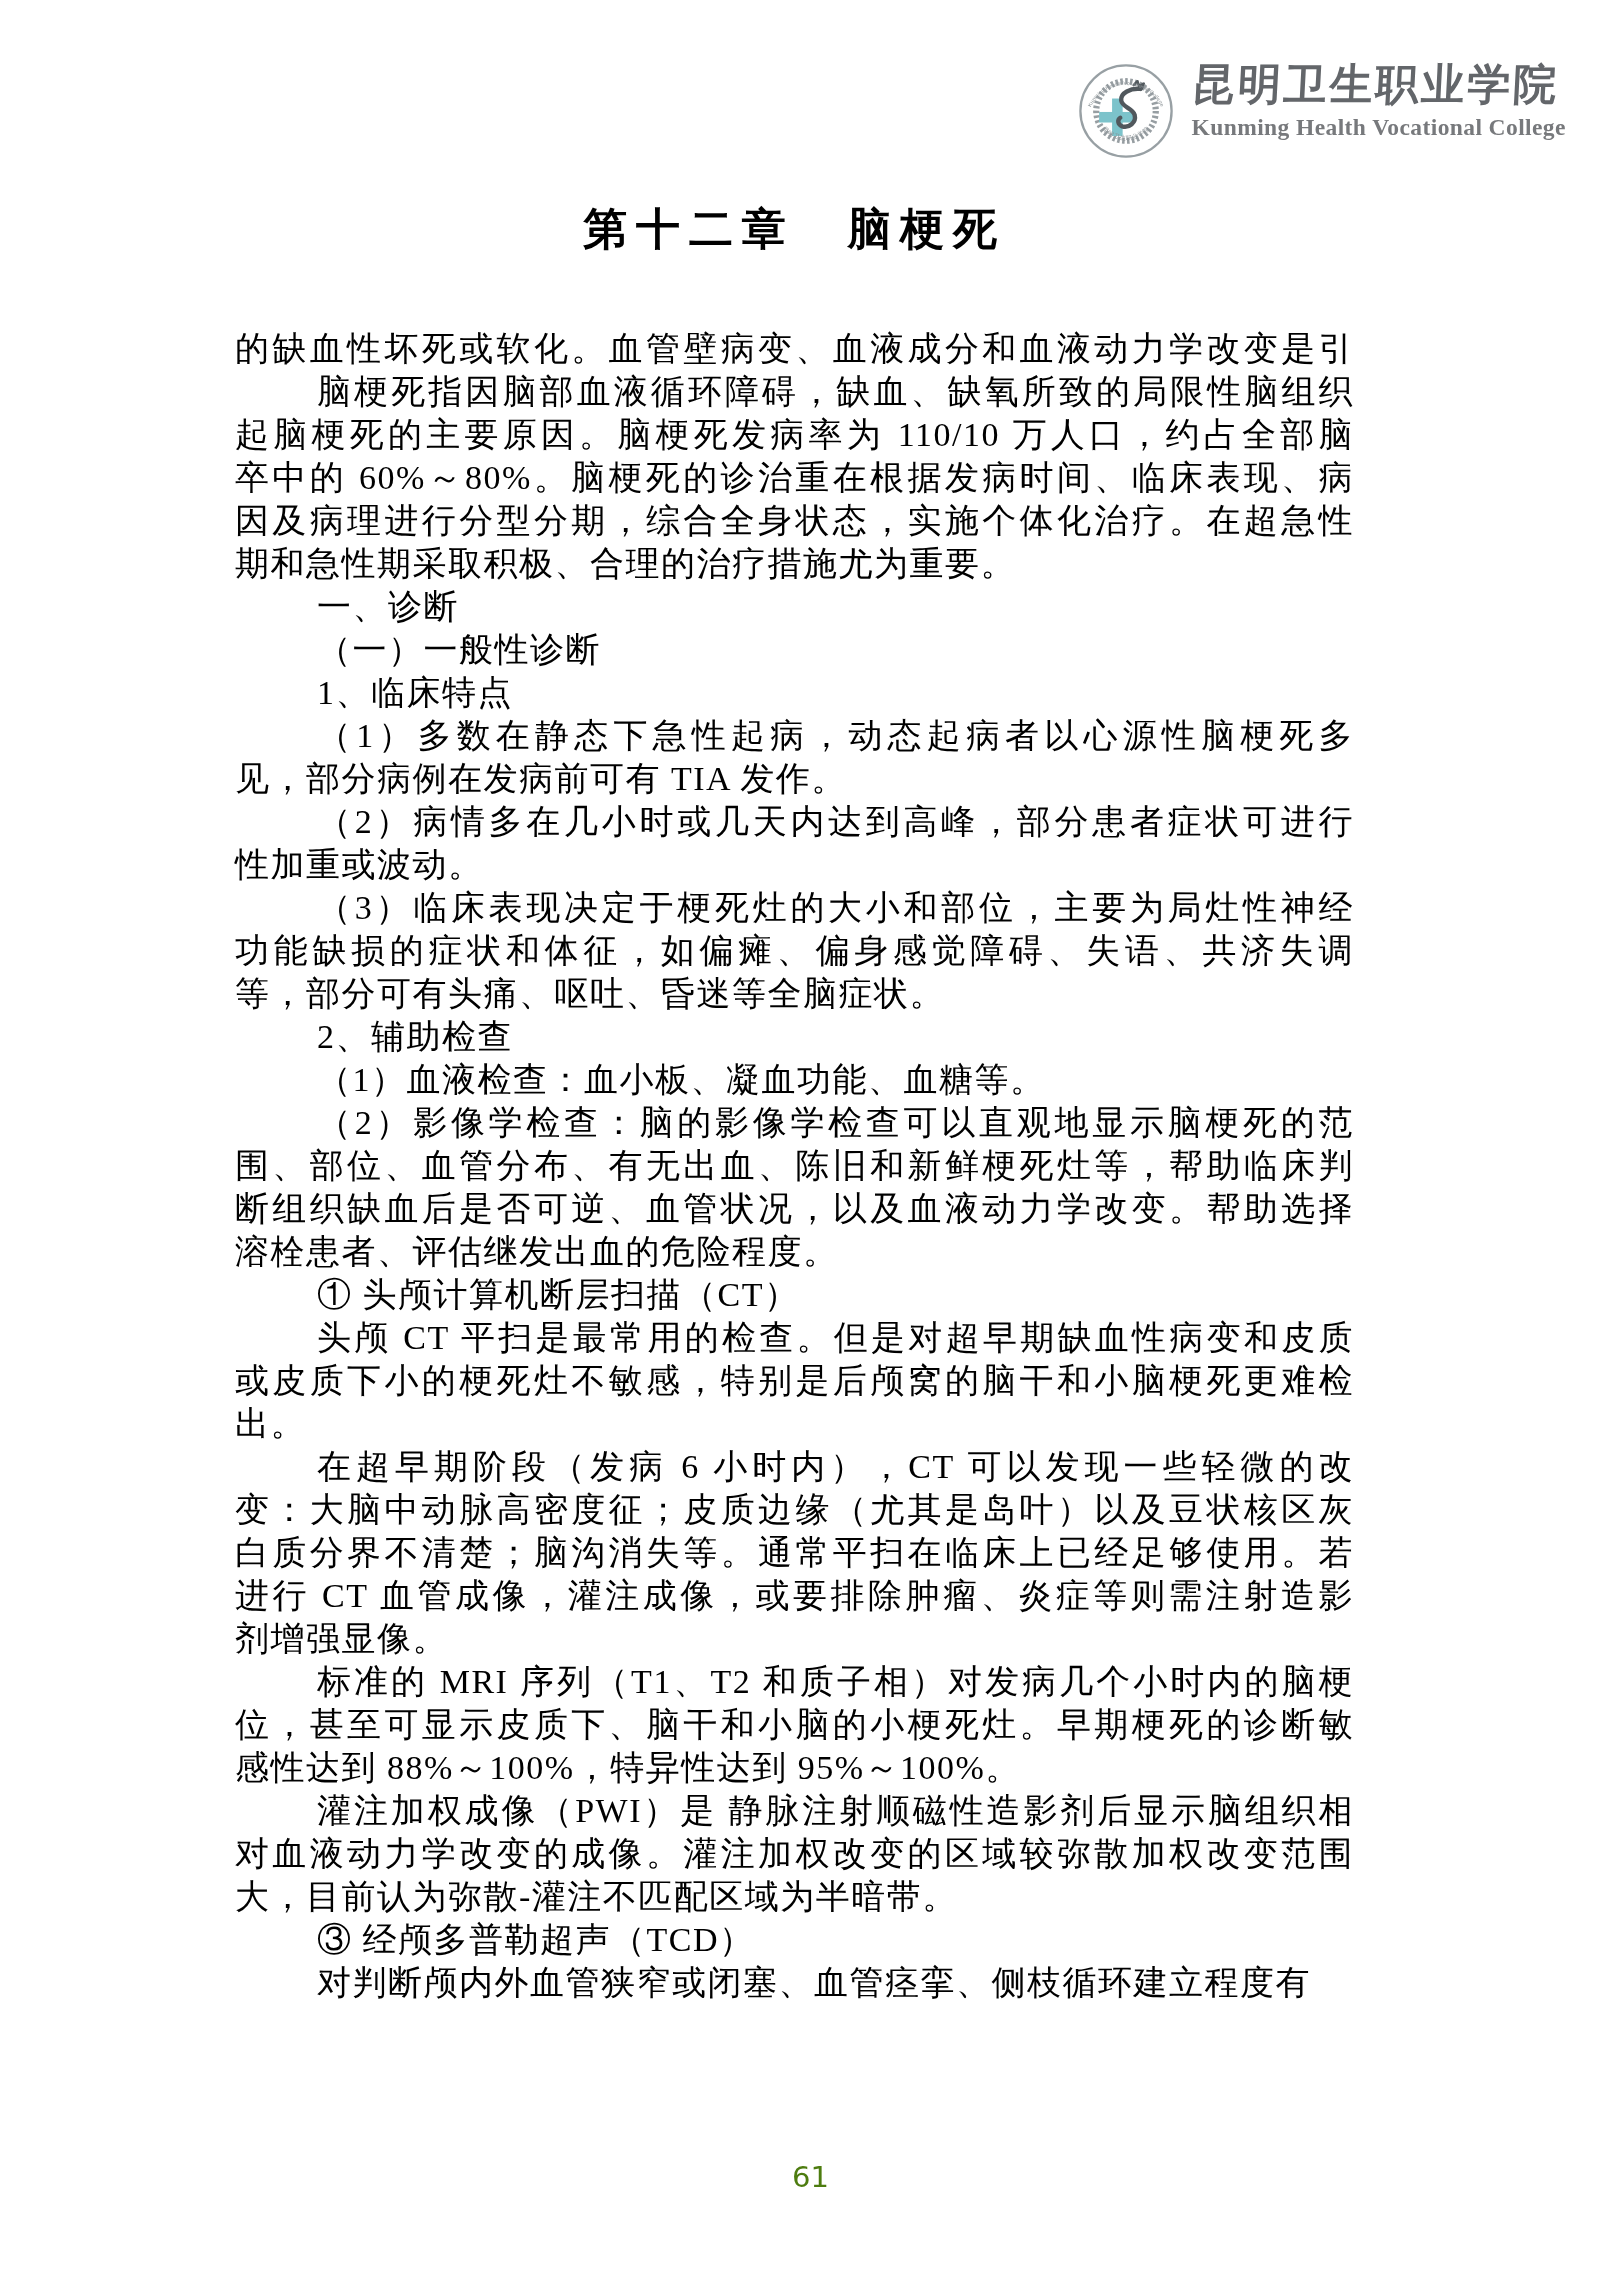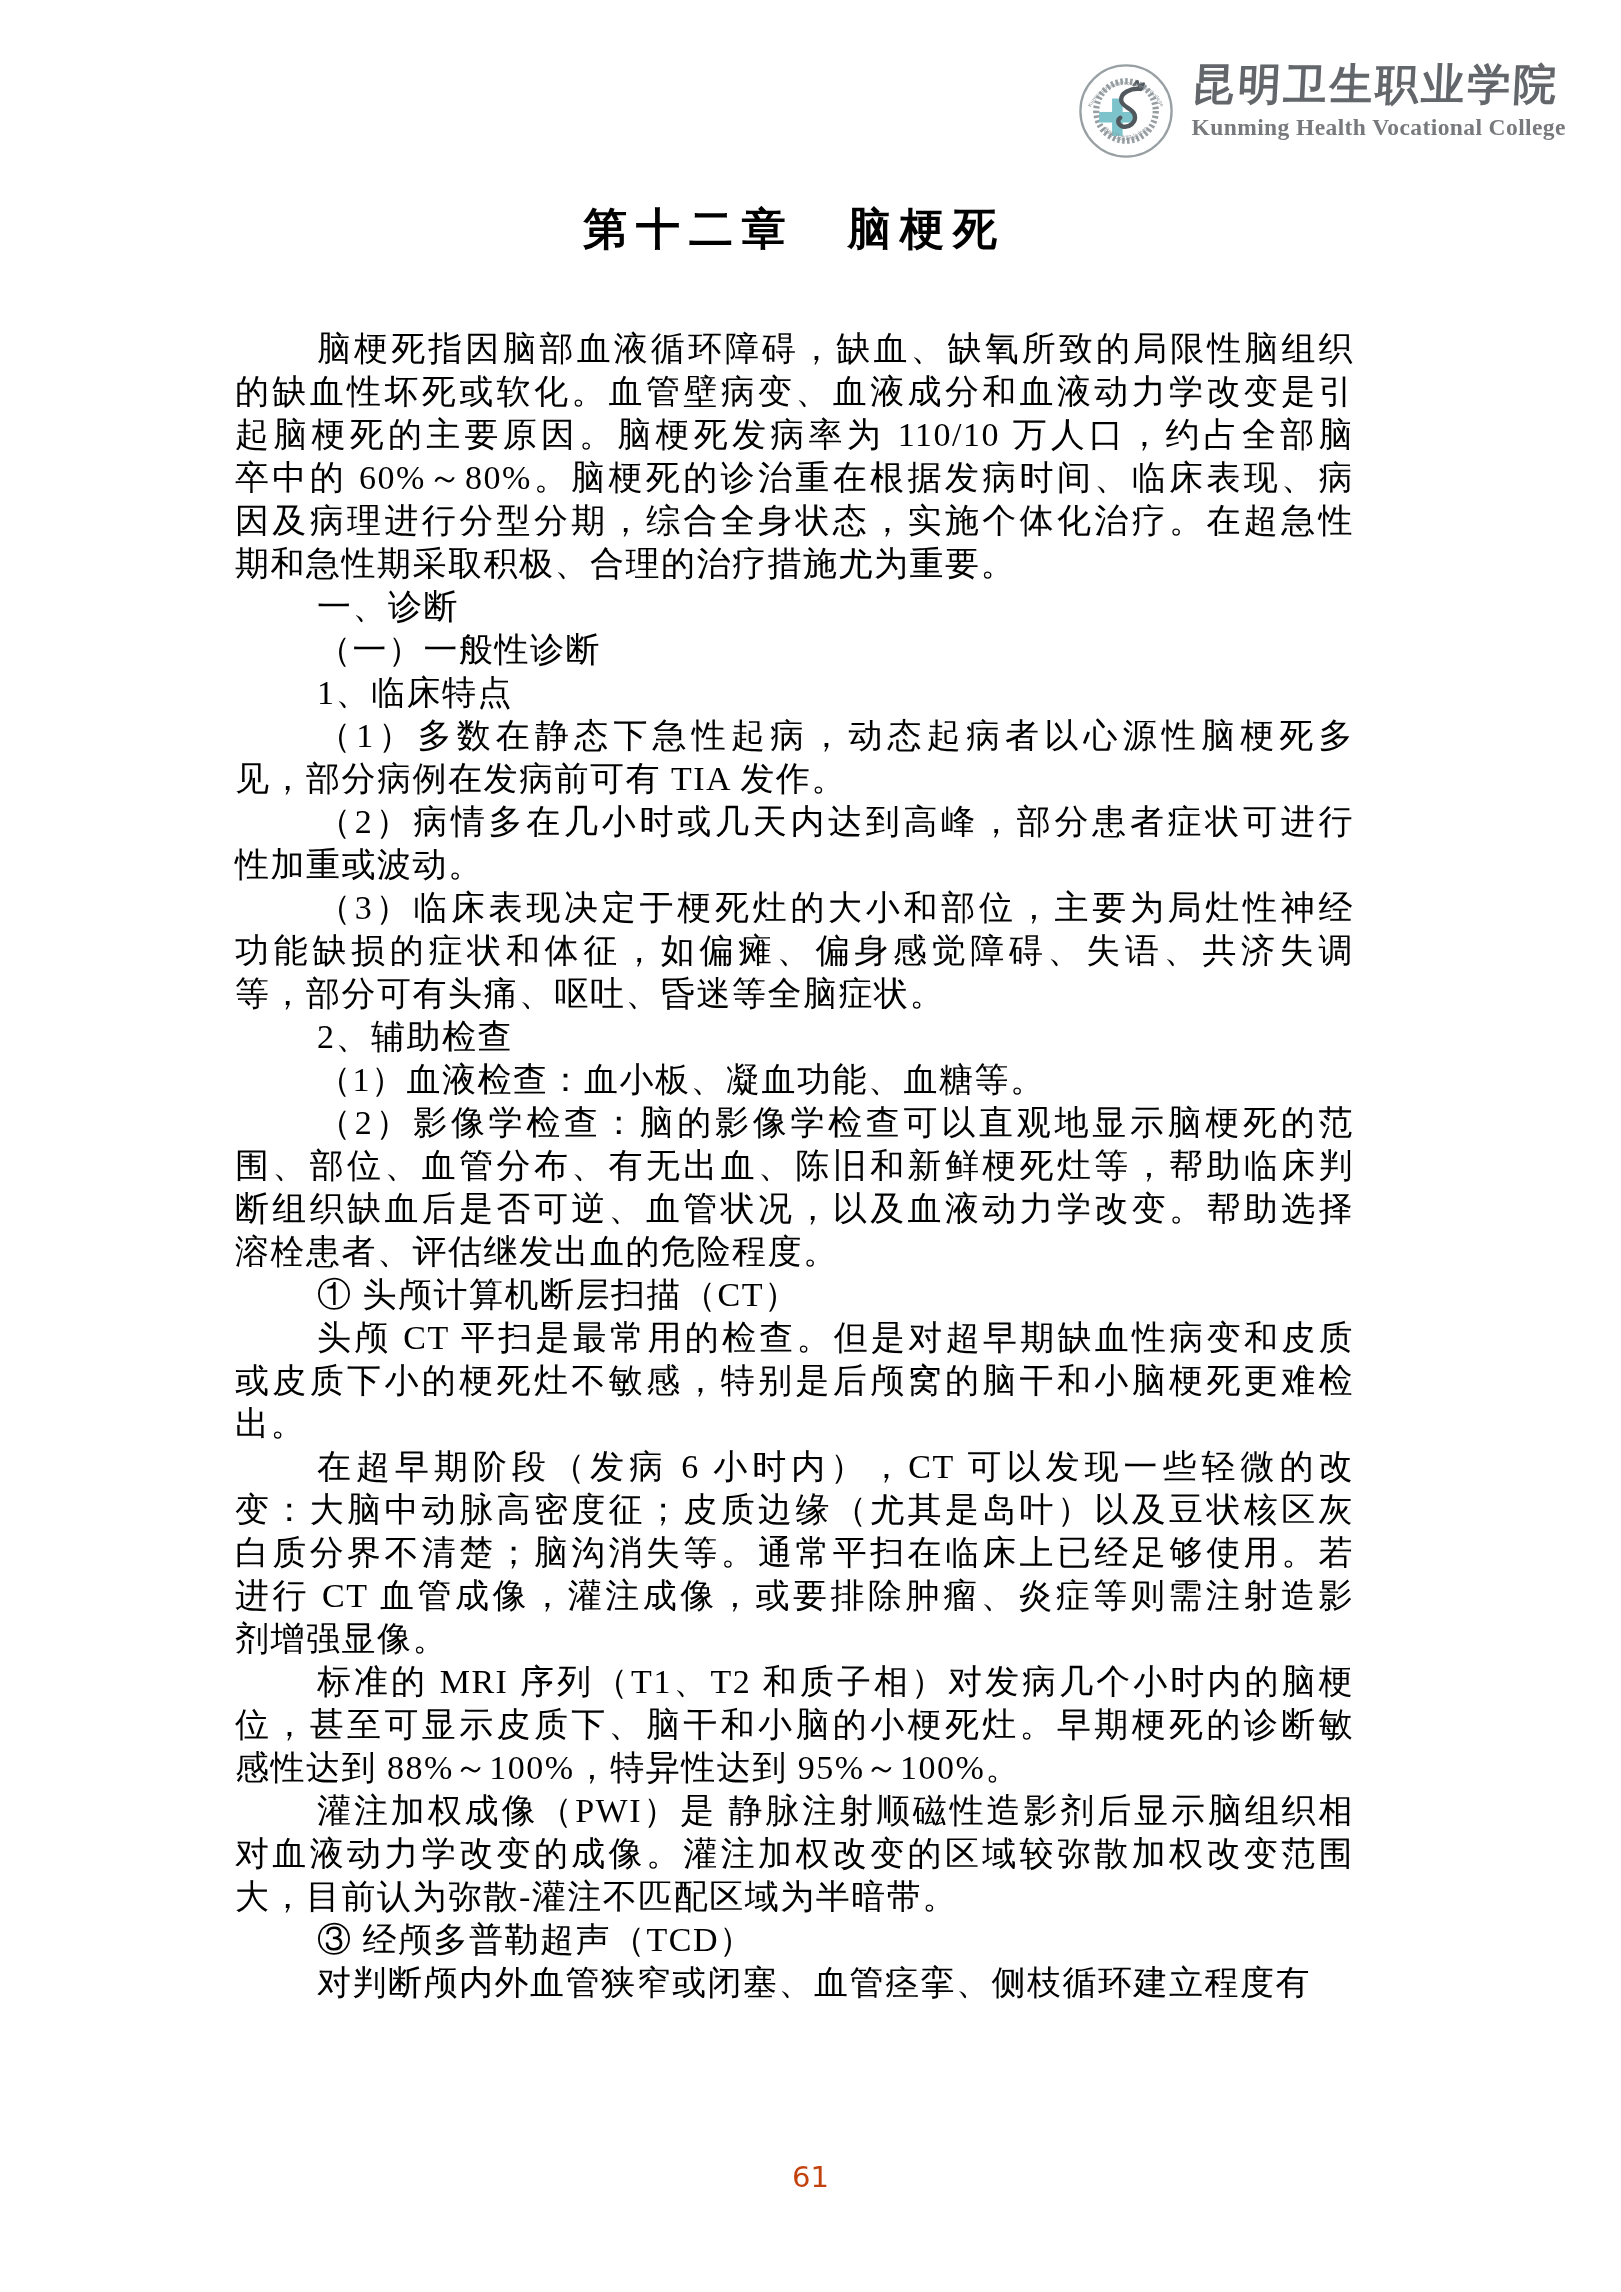--- a/index.html
+++ b/index.html
@@ -50,21 +50,21 @@
     overflow:visible; white-space:normal;
   }
   .line.last { text-align-last:left; }
   .line.indent { text-indent:82px; }
 
   
   .page-number {
     position:absolute; left:0; top:2160px; width:100%;
     text-align:center;
     font-family:"DejaVu Sans","Liberation Sans",sans-serif;
-    font-size:29px; color:#c2410c;
+    font-size:29px; color:#4d7c0f;
   }
 </style>
 </head>
 <body>
 
 <div class="page">
 
   <div class="logo-block">
     <svg class="seal" viewBox="0 0 100 100">
 
@@ -95,22 +95,22 @@
 
     <div class="logo-text-col">
       <div class="calligraphy">昆明卫生职业学院</div>
       <div class="college-en">Kunming Health Vocational College</div>
     </div>
   </div>
 
   <div class="chapter-title">第十二章　脑梗死</div>
 
   <div class="body-text">
+      <div class="line">的缺血性坏死或软化。血管壁病变、血液成分和血液动力学改变是引</div>
       <div class="line indent">脑梗死指因脑部血液循环障碍，缺血、缺氧所致的局限性脑组织</div>
-      <div class="line">的缺血性坏死或软化。血管壁病变、血液成分和血液动力学改变是引</div>
       <div class="line">起脑梗死的主要原因。脑梗死发病率为 110/10 万人口，约占全部脑</div>
       <div class="line">卒中的 60%～80%。脑梗死的诊治重在根据发病时间、临床表现、病</div>
       <div class="line">因及病理进行分型分期，综合全身状态，实施个体化治疗。在超急性</div>
       <div class="line last">期和急性期采取积极、合理的治疗措施尤为重要。</div>
       <div class="line indent last">一、诊断</div>
       <div class="line indent last">（一）一般性诊断</div>
       <div class="line indent last">1、临床特点</div>
       <div class="line indent">（1）多数在静态下急性起病，动态起病者以心源性脑梗死多</div>
       <div class="line last">见，部分病例在发病前可有 TIA 发作。</div>
       <div class="line indent">（2）病情多在几小时或几天内达到高峰，部分患者症状可进行</div>

